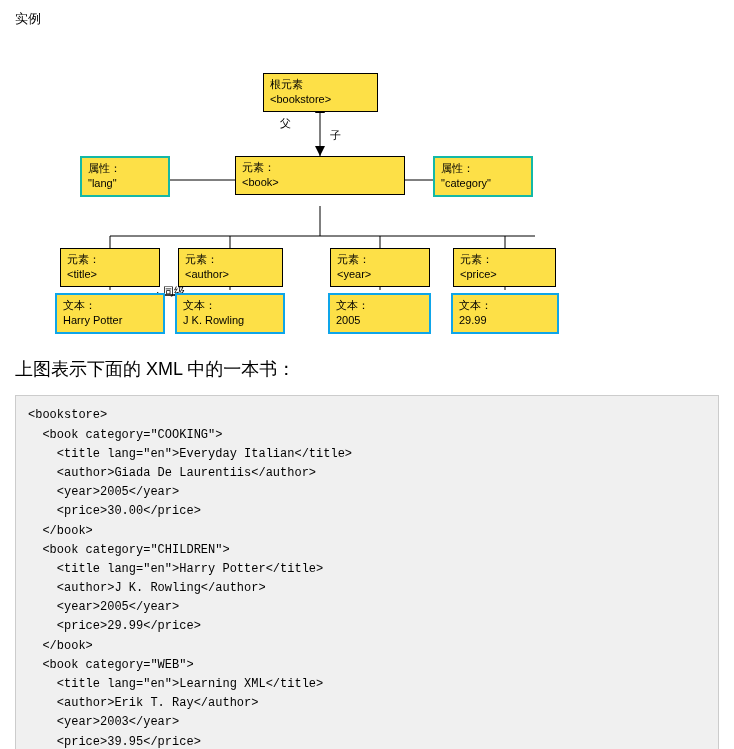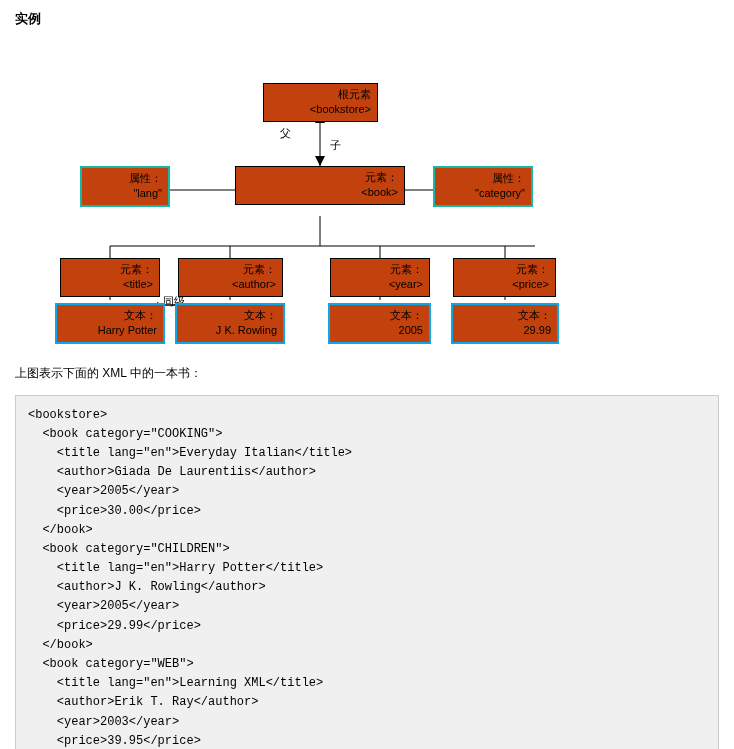--- a/index.html
+++ b/index.html
@@ -6,37 +6,36 @@
     body {
       font-family: Arial, sans-serif;
       font-size: 13px;
       background: #fff;
       color: #000;
       padding: 10px 15px;
       width: 734px;
     }
     .section-title {
       font-size: 13px;
-      font-weight: bold;
-      margin-bottom: 10px;
+      font-weight: normal;
     }
     
     .tree-container {
       position: relative;
       width: 700px;
       height: 310px;
       margin-bottom: 15px;
     }
     .node {
       position: absolute;
       border: 1px solid #000;
-      text-align: right;
+      text-align: left;
       font-size: 11px;
       padding: 3px 6px;
-      background: #c2410c;
+      background: #fde047;
       line-height: 1.4;
     }
     .node-red { border: 2px solid #14b8a6; color: #000; }
     .node-blue { border: 2px solid #0ea5e9; color: #000; }
     .node-black { border: 1px solid #000; }
 
     svg.tree-lines {
       position: absolute;
       top: 0; left: 0;
       width: 100%;
@@ -55,21 +54,21 @@
       border: 1px solid #ccc;
       font-family: 'Courier New', monospace;
       font-size: 12px;
       padding: 10px 12px;
       margin: 10px 0 15px 0;
       line-height: 1.6;
       white-space: pre;
     }
 
     .description {
-      font-size: 12px;
+      font-size: 18px;
       line-height: 1.8;
       margin-bottom: 5px;
     }
   </style>
 </head>
 <body>
 
 <div class="section-title">实例</div>
 
 <div class="tree-container">

